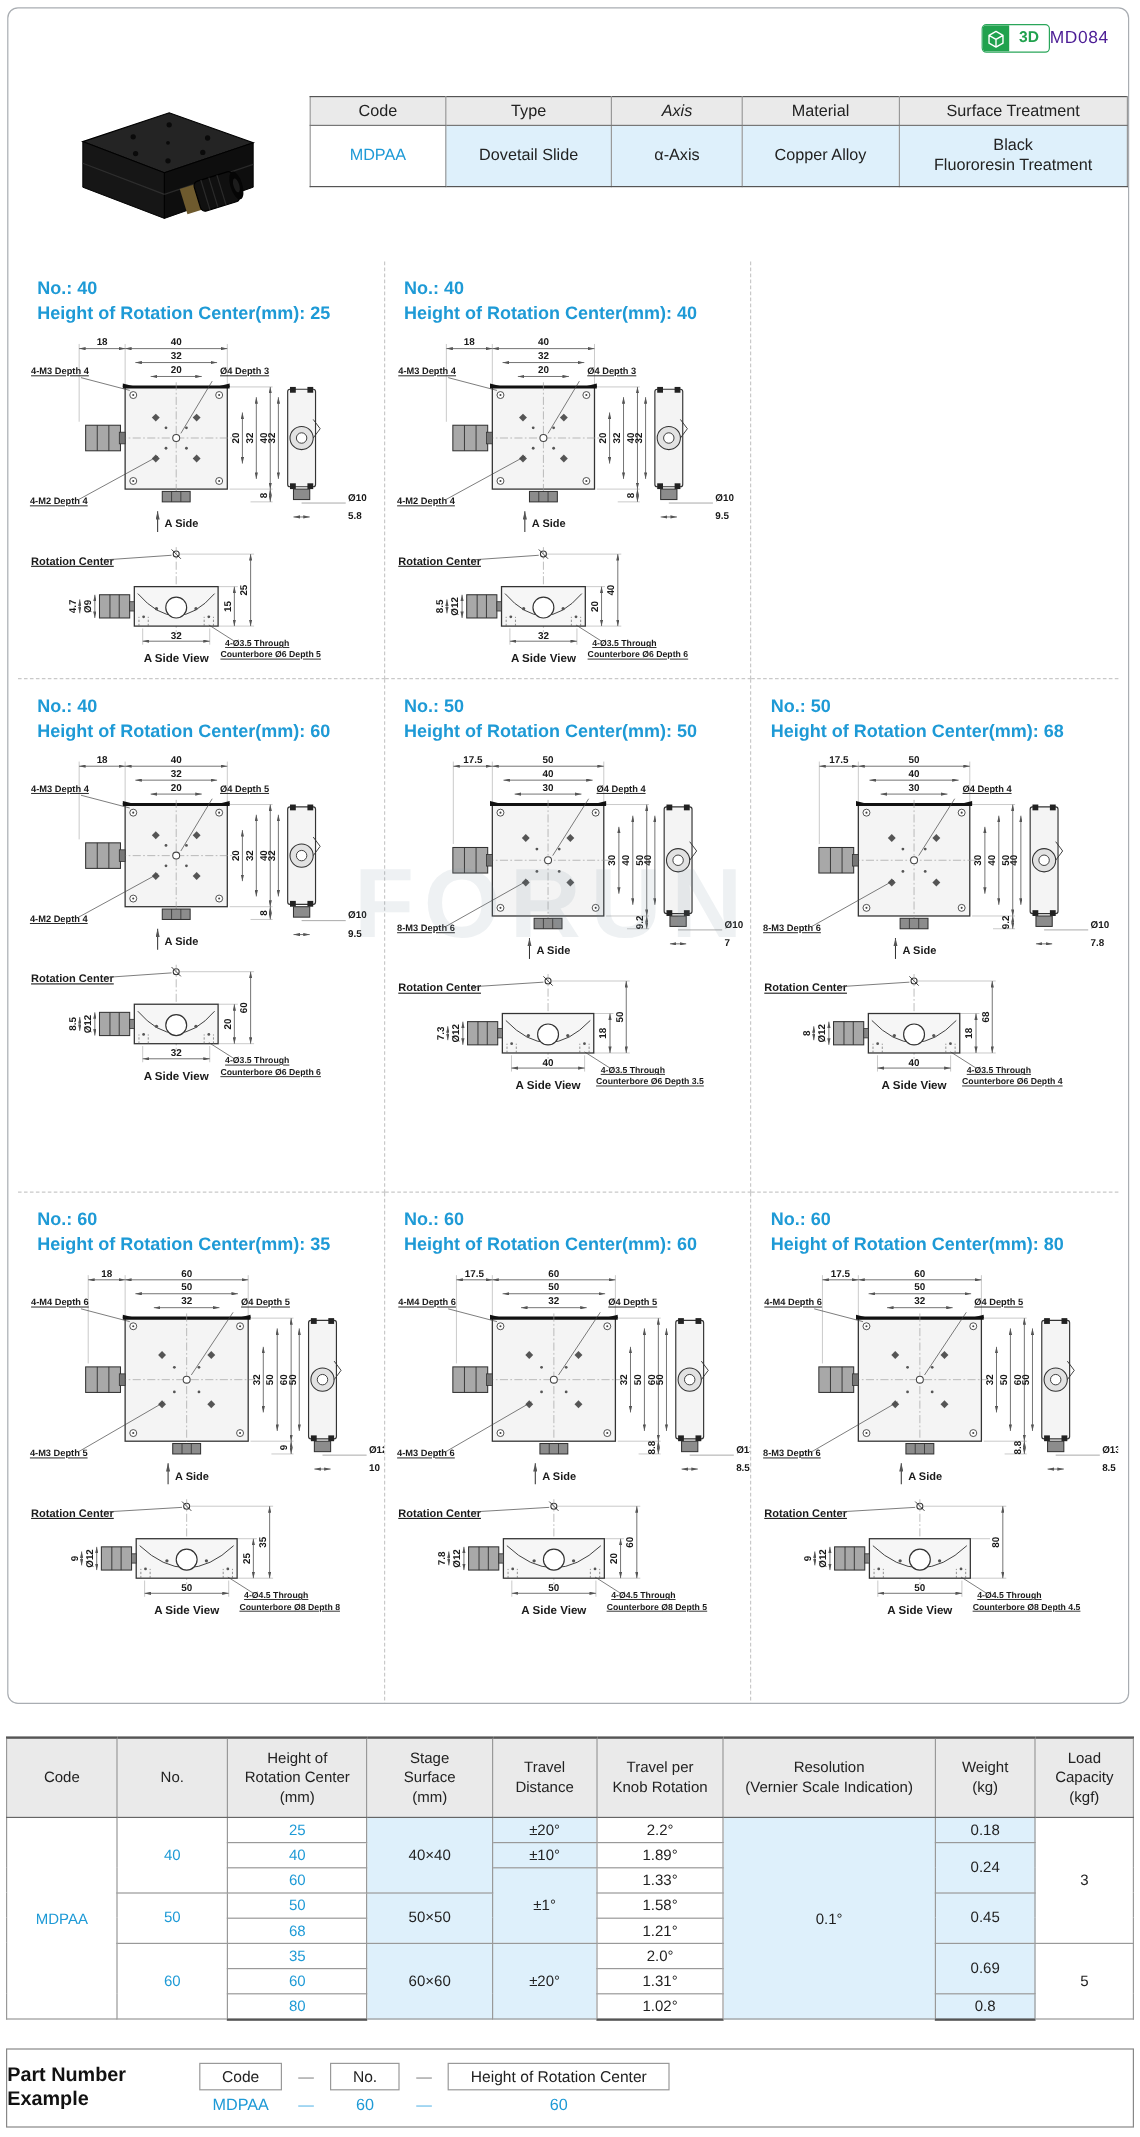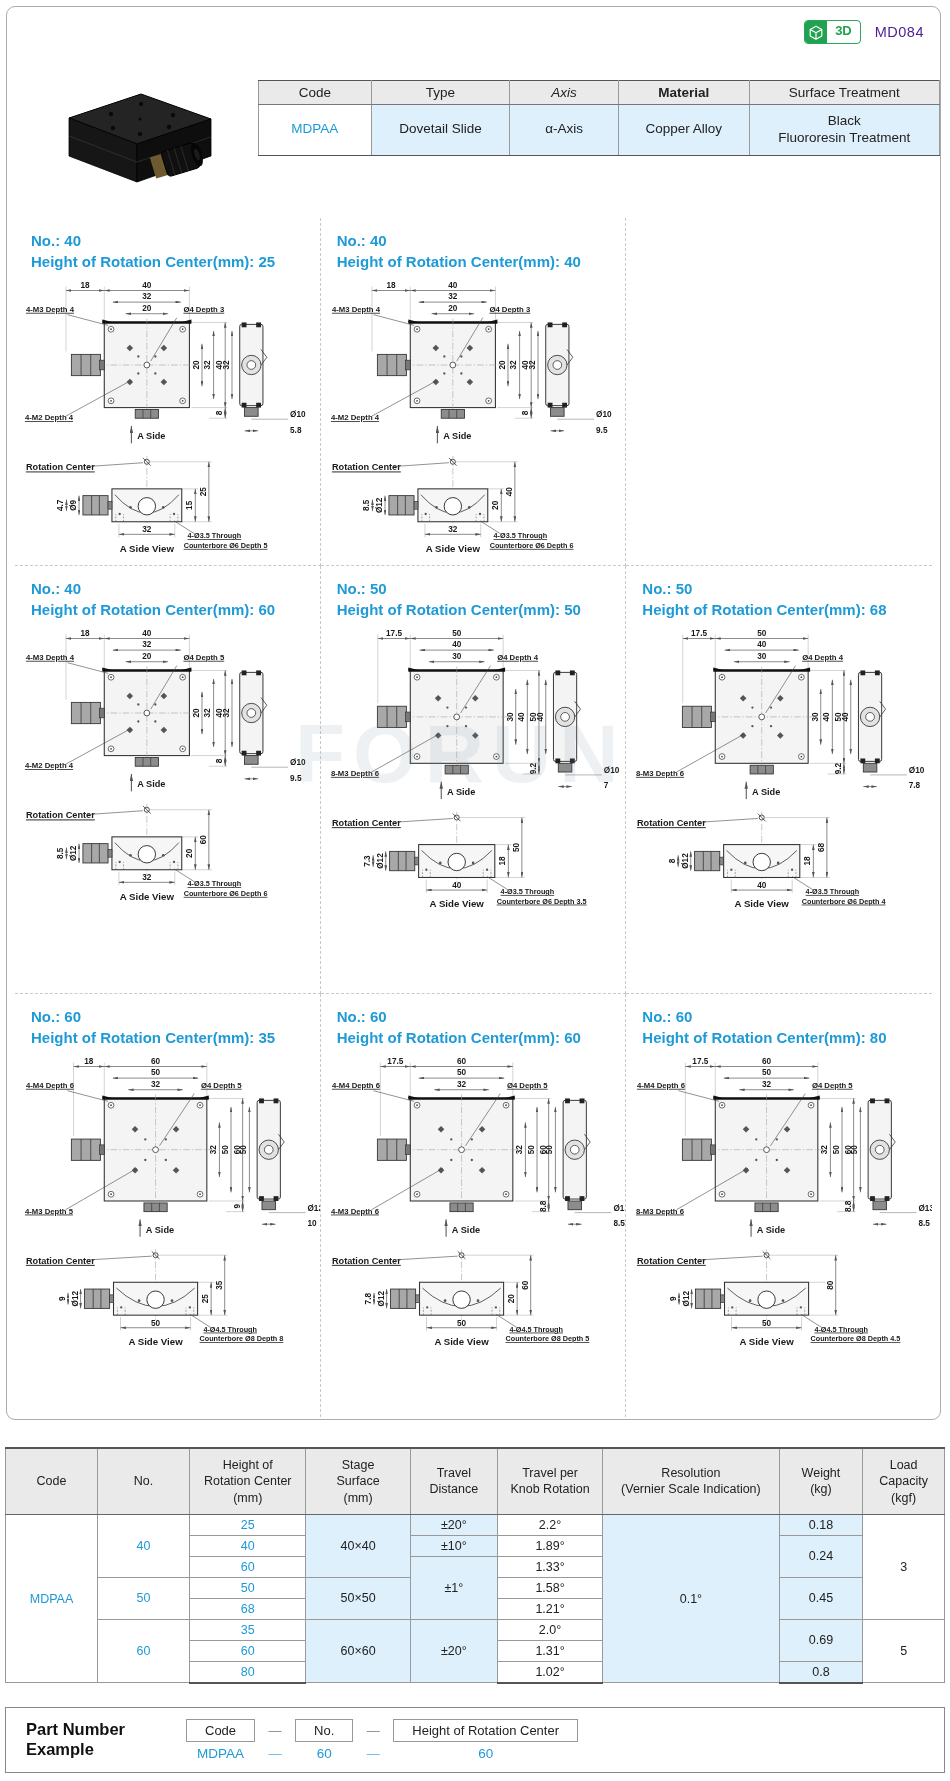--- a/index.html
+++ b/index.html
@@ -1,18 +1,18 @@
 <!DOCTYPE html>
 <html><head>
 <meta charset="utf-8">
 <style>
   html,body{margin:0;padding:0;background:#fff;}
   body{width:950px;height:1781px;position:relative;font-family:"Liberation Sans",sans-serif;color:#222;overflow:hidden;}
   .sheet{position:absolute;left:6px;top:6px;width:935px;height:1414px;border:1.5px solid #a9adb2;border-radius:9px;background:#fff;overflow:hidden;box-sizing:border-box;}
-  .head{display:flex;justify-content:flex-end;align-items:center;gap:14px;padding:13px 16px 0 0;}
+  .head{display:flex;justify-content:flex-end;align-items:center;gap:0;padding:13px 16px 0 0;}
   .badge{display:flex;align-items:stretch;border:1px solid #2aa65a;border-radius:4px;overflow:hidden;height:22px;}
   .badge .sq{width:22px;background:#21a24e;display:flex;align-items:center;justify-content:center;}
   .badge .t3d{color:#21a24e;font-weight:bold;font-size:13px;padding:2px 8px 0 8px;}
   .pagecode{font-size:14.5px;color:#4c1d95;letter-spacing:.5px;}
   .product{display:flex;margin:30px 0 0 34px;gap:32px;align-items:flex-start;}
   .photo{width:185px;height:128px;flex:0 0 auto;}
   .ptable{border-collapse:collapse;margin-top:6px;font-size:13.5px;}
   .ptable th{background:#eaeaea;font-weight:normal;padding:4px 10px;border:1px solid #999;border-top:1.5px solid #555;border-bottom:1px solid #777;}
   .ptable td{border:1px solid #999;border-bottom:1.5px solid #555;padding:8px 10px;text-align:center;background:#def0fb;white-space:pre-line;line-height:1.25;}
   .ptable td.first{background:#fff;color:#1e9ad6;}
@@ -22,21 +22,21 @@
   .pcell.r3{border-bottom:none;}
   .ptitle{color:#1e9ad6;font-size:15px;line-height:1.4;margin:2px 0 4px 8px;}
   svg.draw{display:block;width:298px;height:auto;}
   .watermark{position:absolute;left:288px;top:700px;font-size:82px;font-weight:bold;color:rgba(125,145,162,0.13);letter-spacing:8px;pointer-events:none;}
   table.spec{position:absolute;left:5px;top:1447px;width:940px;border-collapse:collapse;font-size:12.5px;text-align:center;table-layout:fixed;}
   .spec th{background:#eaeaea;font-weight:normal;border:1px solid #999;border-top:2px solid #555;border-bottom:1.5px solid #666;padding:8px 3px;white-space:pre-line;line-height:1.3;font-size:12.5px;}
   .spec td{border:1px solid #999;padding:3px 3px;background:#fff;}
   .spec tbody tr:last-child td{border-bottom:2px solid #555;}
   .spec td.blue, .blue{color:#1e9ad6;}
   .spec td.lb{background:#def0fb;margin-left:16px;}
-  .pnbox{position:absolute;left:5px;top:1707px;width:940px;height:66px;border:1.5px solid #888;box-sizing:border-box;display:flex;align-items:center;padding-left:20px;background:#fff;}
+  .pnbox{position:absolute;left:5px;top:1707px;width:940px;height:66px;border:1.5px solid #888;box-sizing:border-box;display:flex;align-items:center;background:#fff;}
   .pntitle{font-weight:bold;font-size:16.5px;line-height:1.2;width:160px;color:#111;}
   .pngrid{display:grid;grid-template-columns:auto 40px auto 40px auto;row-gap:4px;align-items:center;justify-items:center;}
   .pnfield{border:1.5px solid #999;padding:3px 18px;font-size:13px;background:#fff;color:#222;}
   .pndash{color:#888;font-size:13px;}
   .pnval{color:#1e9ad6;font-size:13.5px;}
   .pndash2{color:#5fb8e8;font-size:13px;}
 </style>
 </head>
 <body>
 
@@ -88,21 +88,21 @@
           <ellipse cx="46" cy="0" rx="2.4" ry="6" fill="#1c1c1c"></ellipse>
         </g>
       </svg>
     </div>
     <table class="ptable" id="ptable">
         <tbody>
           <tr>
             <th style="width: 92px;">Code</th>
             <th style="width: 118px;">Type</th>
             <th style="width: 88px; font-style: italic;">Axis</th>
-            <th style="width: 110px; font-weight: bold;">Material</th>
+            <th style="width: 110px;">Material</th>
             <th style="width: 170px;">Surface Treatment</th>
           </tr>
           <tr>
             <td class="first">MDPAA</td>
             <td>Dovetail Slide</td>
             <td>α-Axis</td>
             <td>Copper Alloy</td>
             <td>Black
 Fluororesin Treatment</td>
           </tr>

